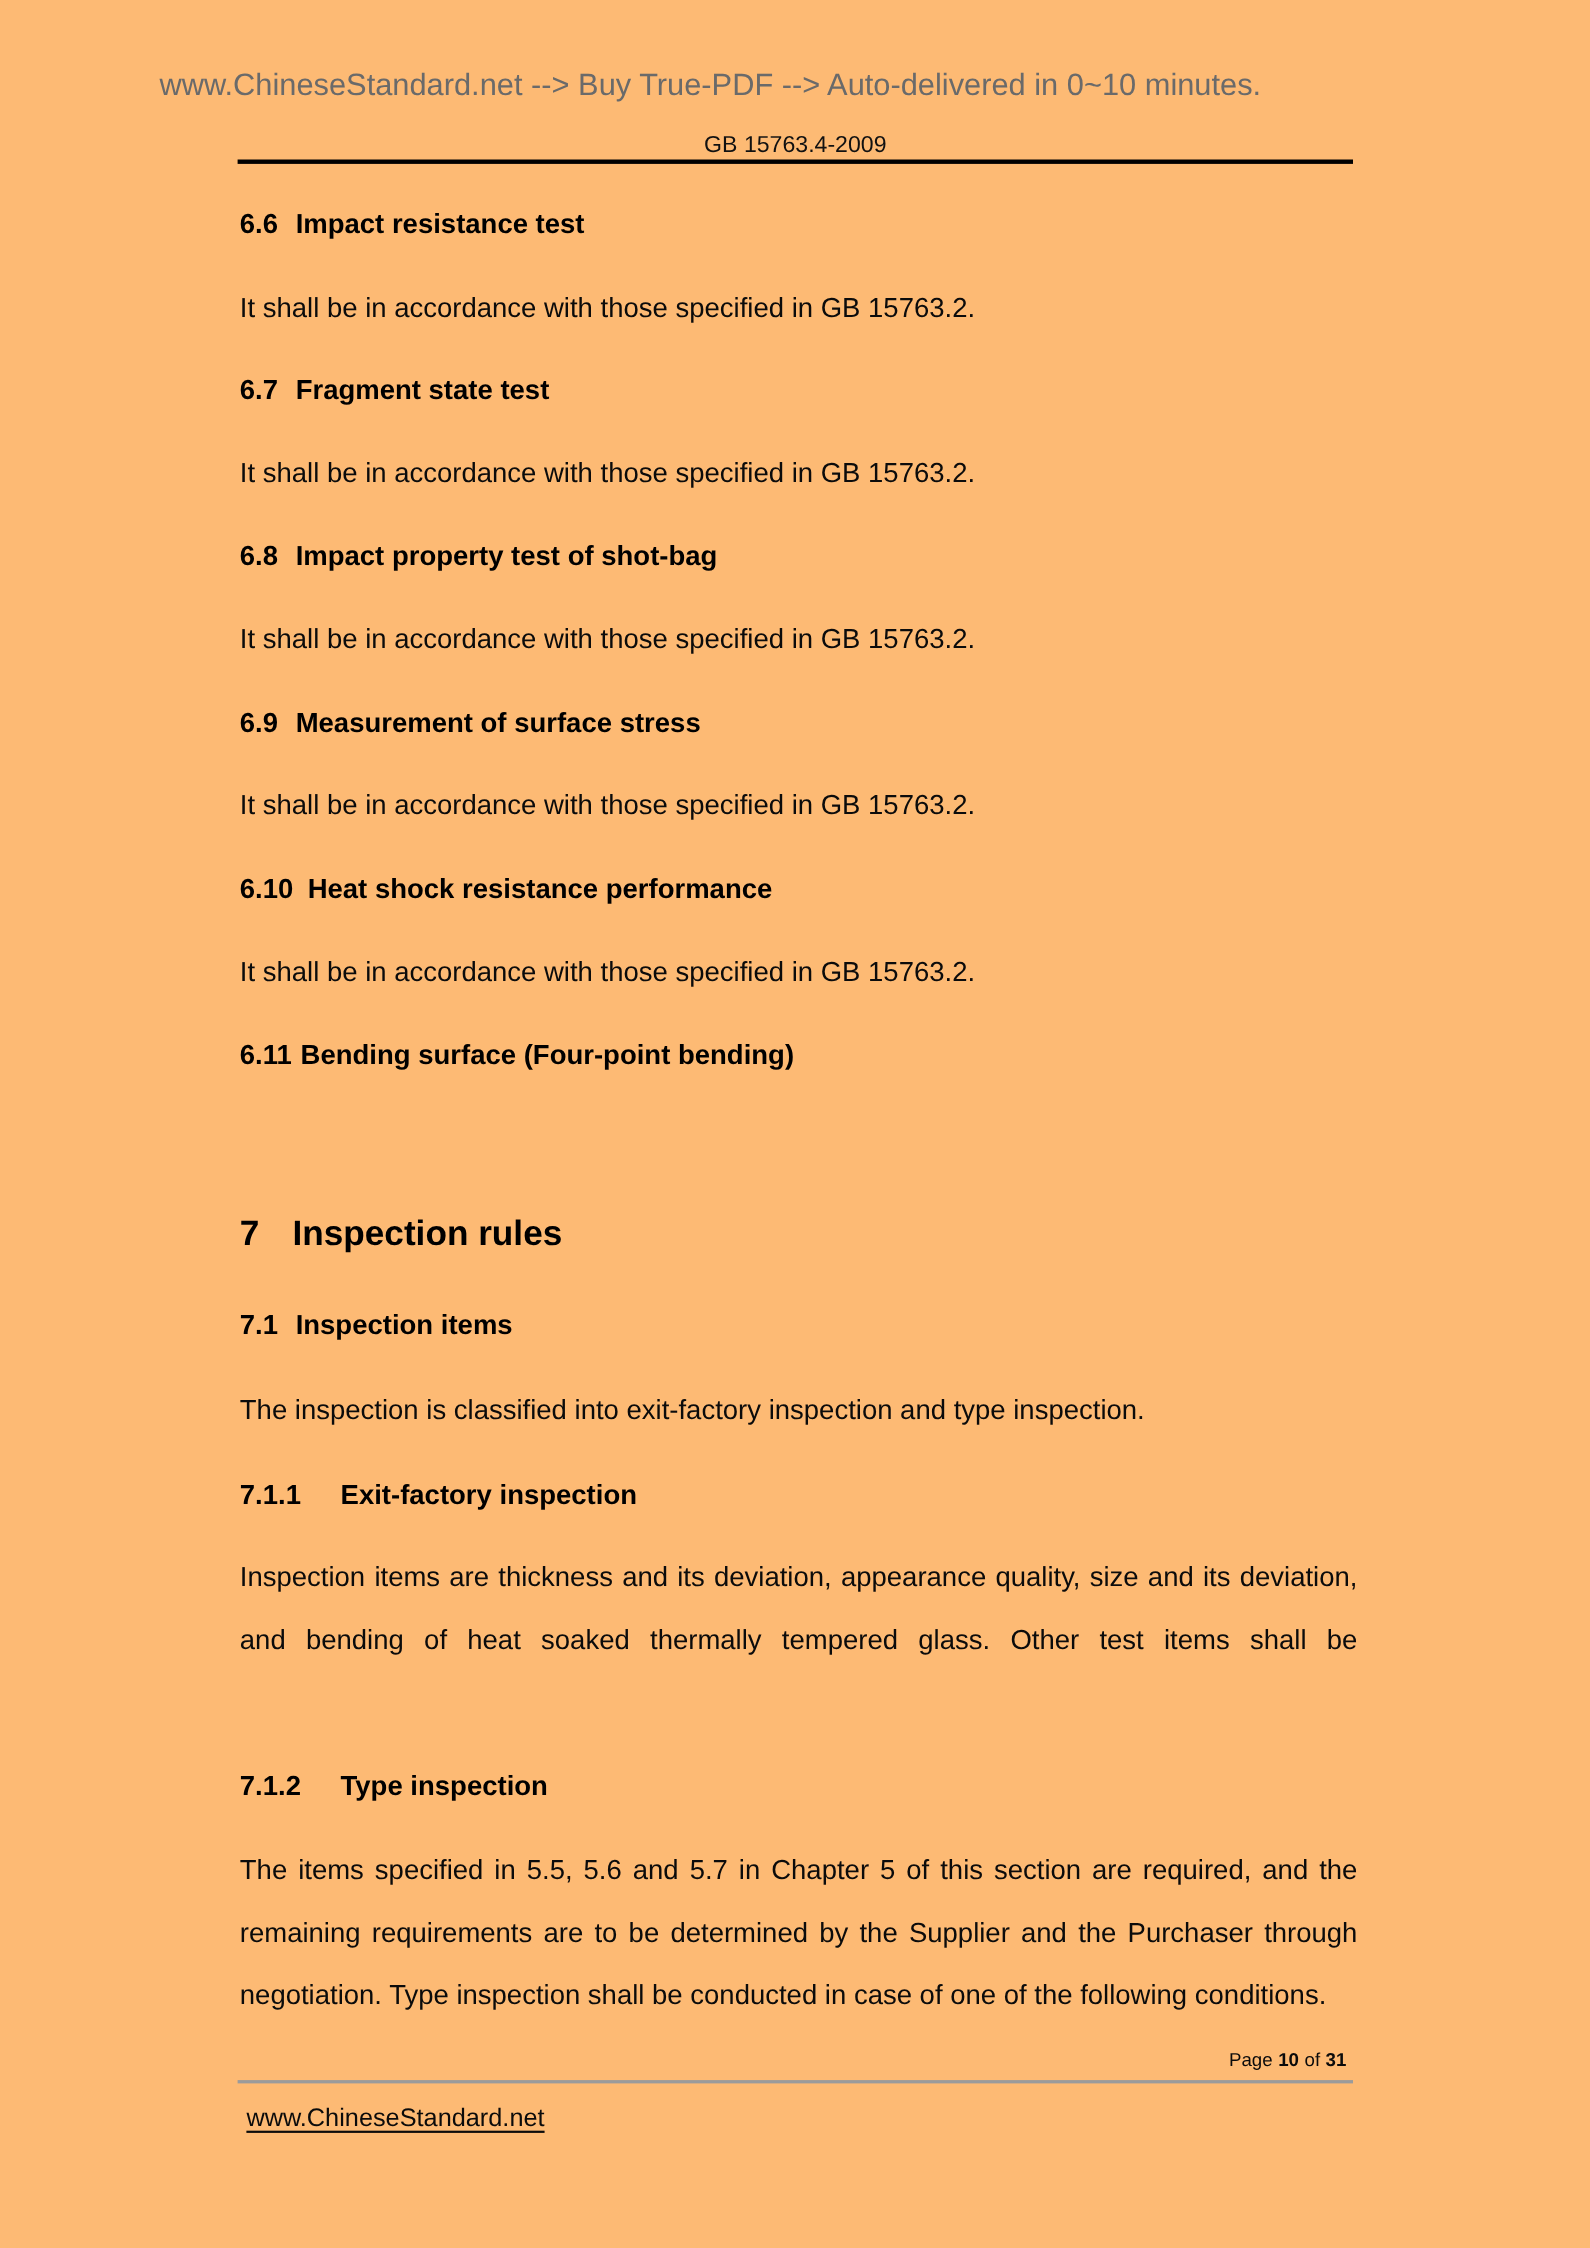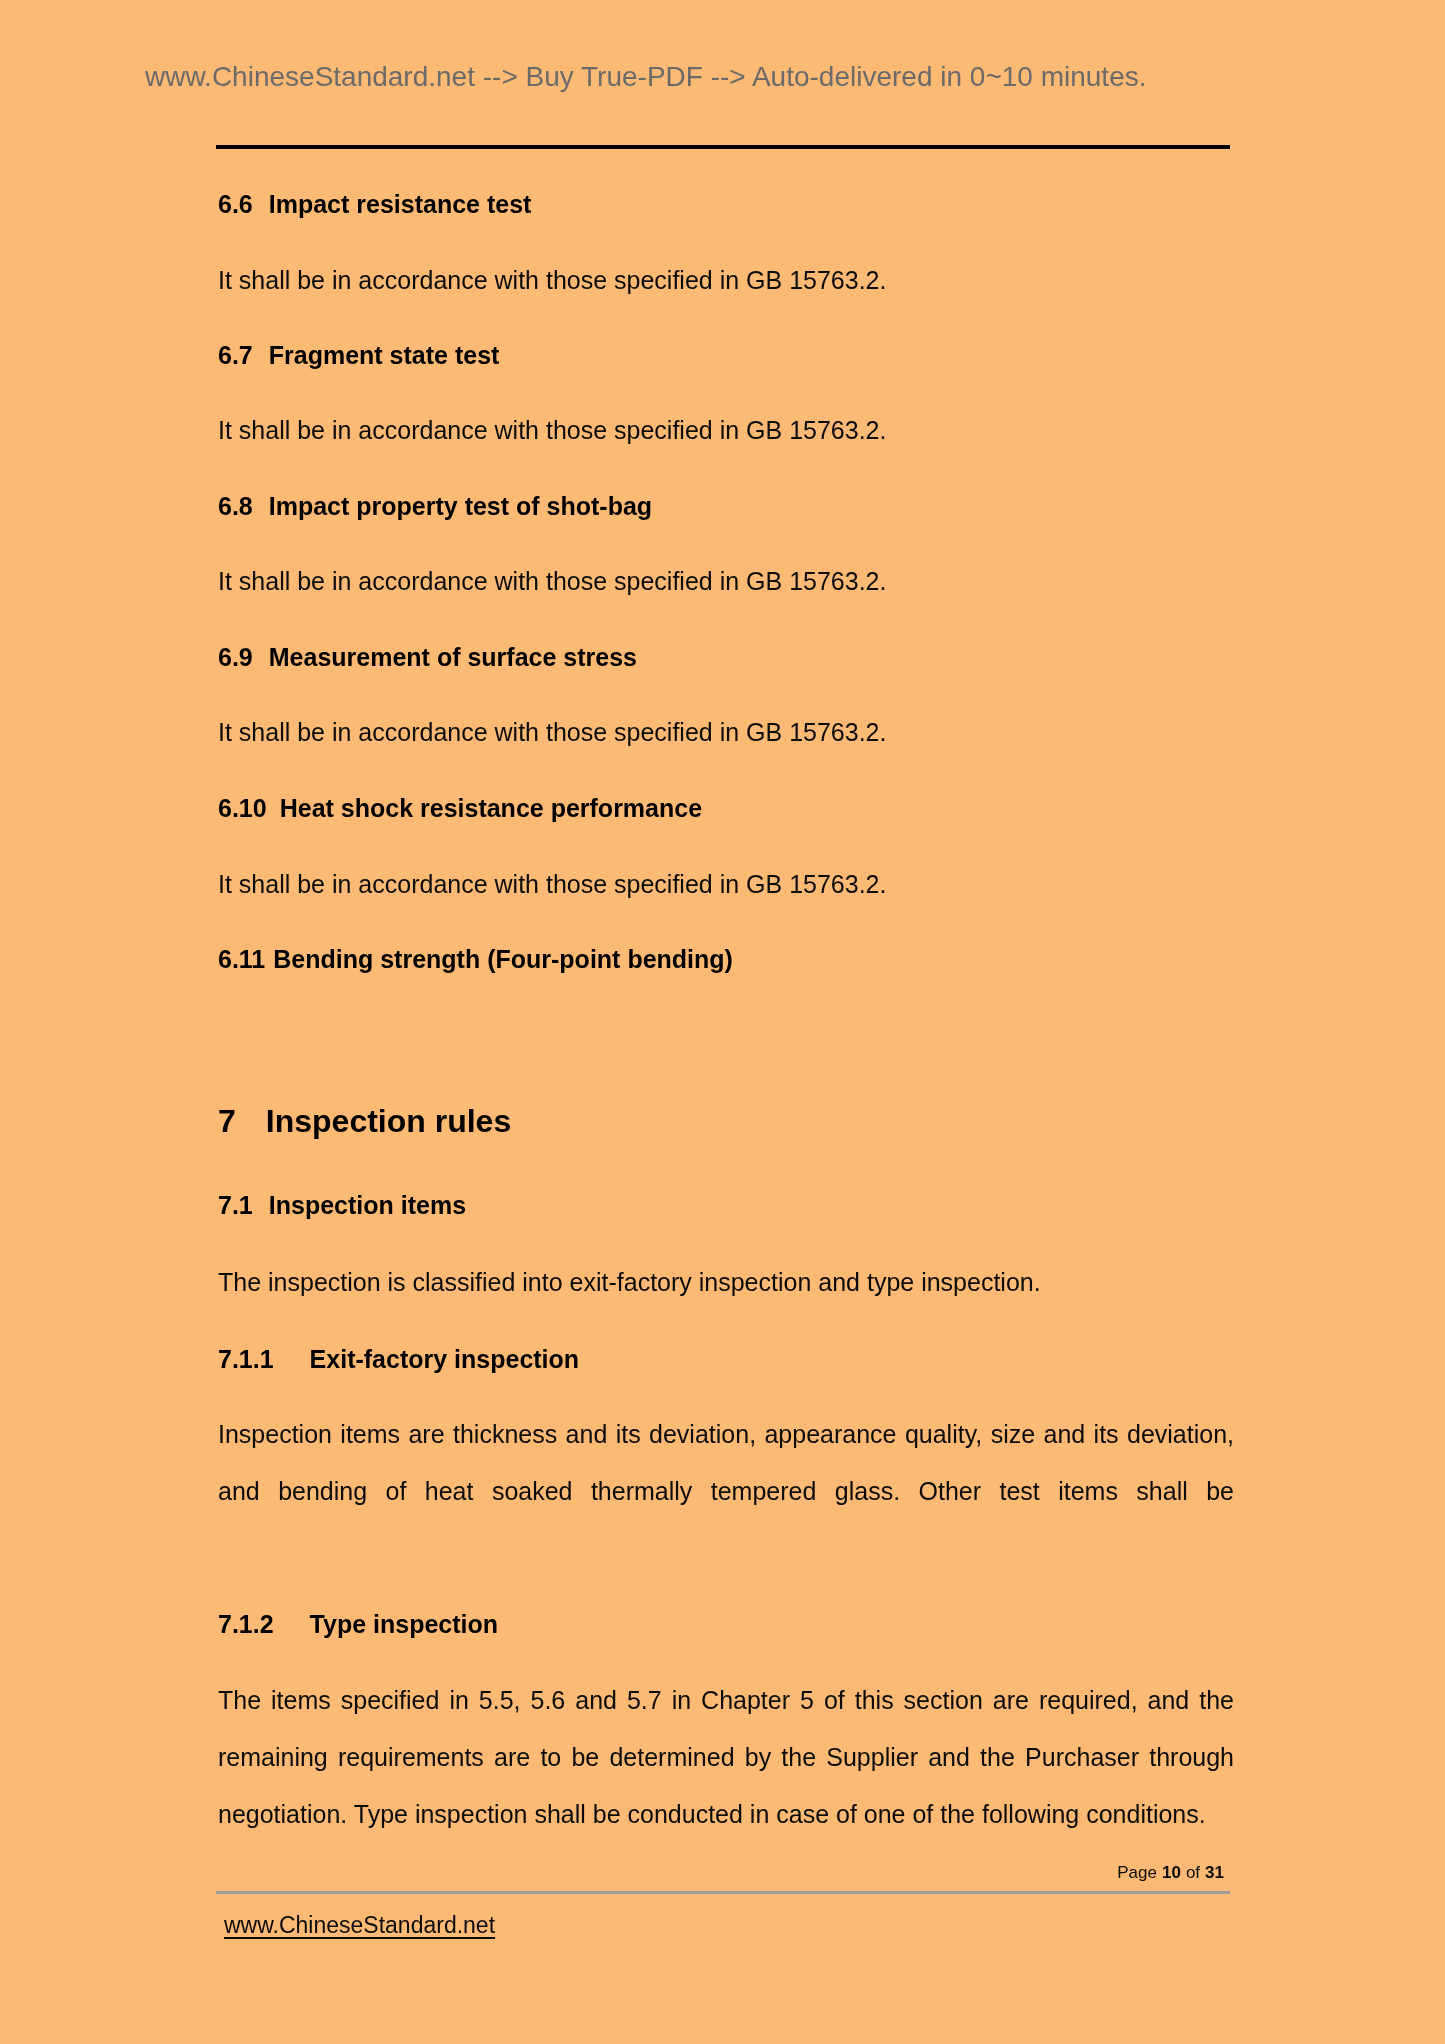--- a/index.html
+++ b/index.html
@@ -69,20 +69,21 @@
   .pageinfo span{margin-right:5px;}
   .pageinfo span:last-child{margin-right:0;}
 </style>
 </head>
 <body>
 
 <div class="page">
 
   <div class="abs promo">www.ChineseStandard.net --&gt; Buy True-PDF --&gt; Auto-delivered in 0~10 minutes.</div>
 
+  <div class="abs docnum">GB 15763.4-2009</div>
   <div class="abs hrule"></div>
 
   <div class="abs blk h2x g-std" style="top:187px">
     <span class="num">6.6</span><span>Impact resistance test</span>
   </div>
   <div class="abs blk para" style="top:263px">It shall be in accordance with those specified in GB 15763.2.</div>
 
   <div class="abs blk h2x g-std" style="top:338px">
     <span class="num">6.7</span><span>Fragment state test</span>
   </div>
@@ -97,21 +98,21 @@
     <span class="num">6.9</span><span>Measurement of surface stress</span>
   </div>
   <div class="abs blk para" style="top:715px">It shall be in accordance with those specified in GB 15763.2.</div>
 
   <div class="abs blk h2x g-610" style="top:791px">
     <span class="num">6.10</span><span>Heat shock resistance performance</span>
   </div>
   <div class="abs blk para" style="top:867px">It shall be in accordance with those specified in GB 15763.2.</div>
 
   <div class="abs blk h2x g-611" style="top:942px">
-    <span class="num">6.11</span><span>Bending strength (Four-point bending)</span>
+    <span class="num">6.11</span><span>Bending surface (Four-point bending)</span>
   </div>
 
   <div class="abs blk h1x g-ch" style="top:1099px">
     <span class="num">7</span><span>Inspection rules</span>
   </div>
 
   <div class="abs blk h2x g-std" style="top:1188px">
     <span class="num">7.1</span><span>Inspection items</span>
   </div>
   <div class="abs blk para" style="top:1265px">The inspection is classified into exit-factory inspection and type inspection.</div>

